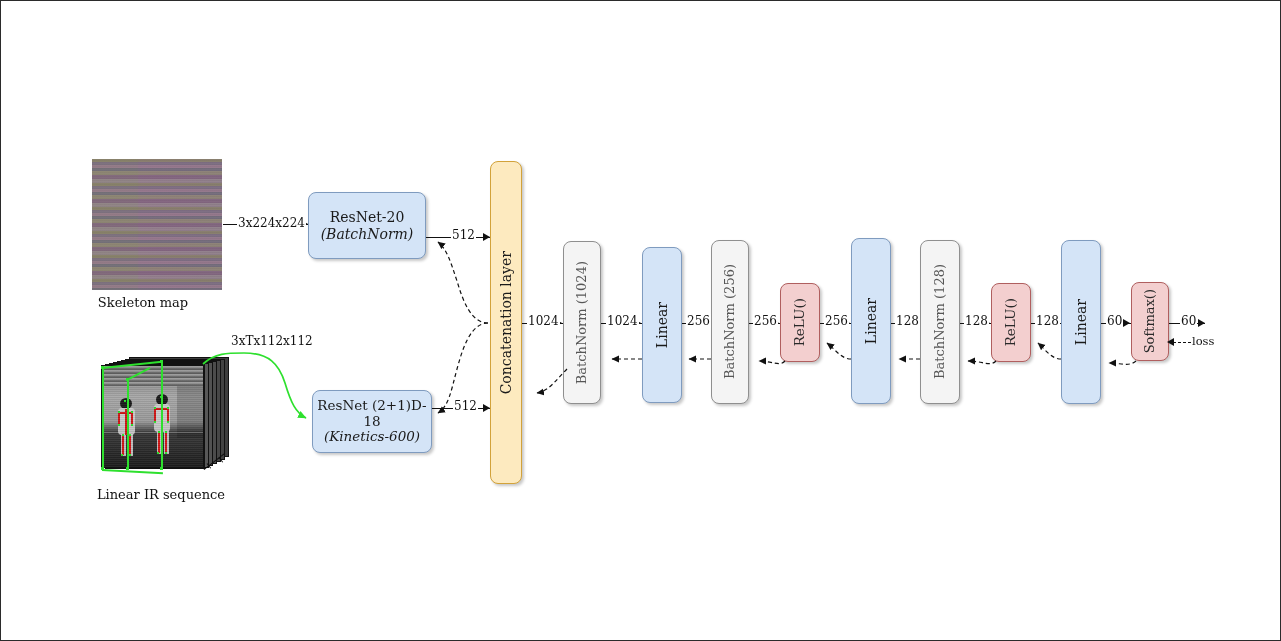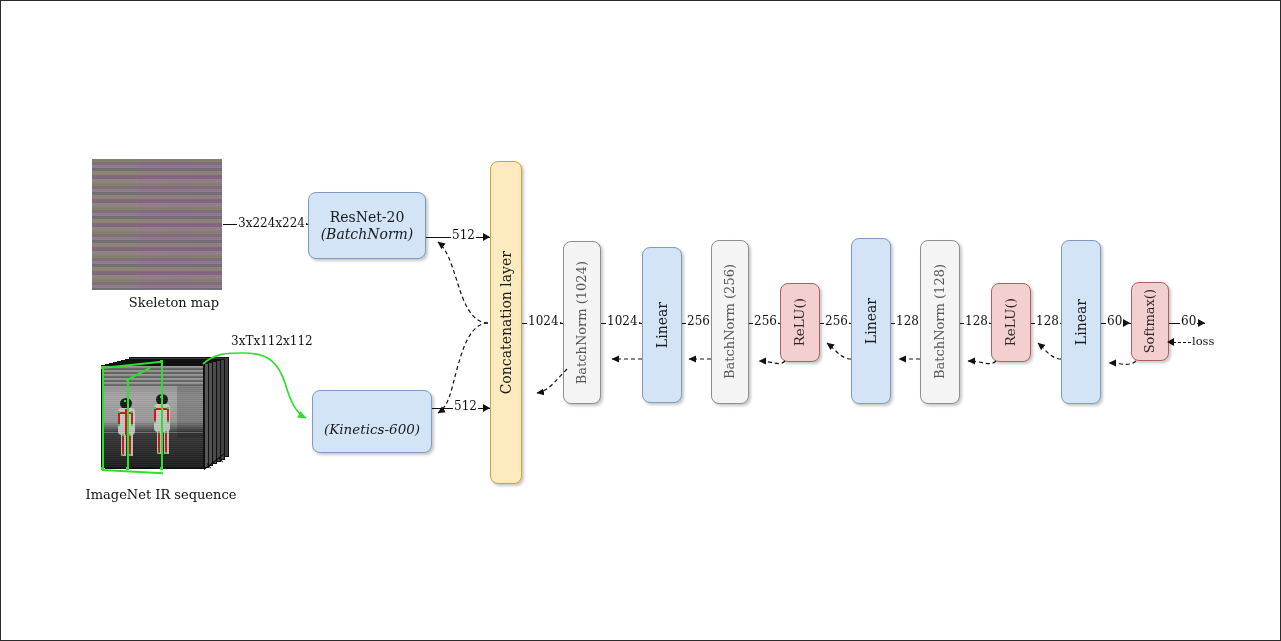--- a/index.html
+++ b/index.html
@@ -135,21 +135,21 @@
   .dash{position:absolute;height:0;border-top:1.3px dashed #111;}
   svg.overlay{position:absolute;left:0;top:0;width:1281px;height:641px;
     pointer-events:none;}
 </style>
 </head>
 <body>
 
 <div id="canvas">
 
   <div class="imgbox" id="skeleton-map-image"></div>
-  <div class="caption" style="left:110px;top:294px;width:126px;text-align:center;">Skeleton map</div>
+  <div class="caption" style="left:79px;top:294px;width:126px;text-align:center;">Skeleton map</div>
 
   <div class="imgbox" id="ir-cube">
 
     <div class="ir-frame" style="left:40px;top:0px;width:100px;height:100px;background:#3d3d3d;"></div>
     <div class="ir-frame" style="left:36px;top:2px;width:100px;height:101px;background:#424242;"></div>
     <div class="ir-frame" style="left:32px;top:3px;width:100px;height:102px;background:#474747;"></div>
     <div class="ir-frame" style="left:28px;top:4px;width:100px;height:103px;background:#4c4c4c;"></div>
     <div class="ir-frame" style="left:24px;top:5px;width:100px;height:104px;background:#525252;"></div>
     <div class="ir-frame" style="left:20px;top:6px;width:100px;height:105px;background:#585858;"></div>
     <div class="ir-frame" style="left:16px;top:7px;width:100px;height:105px;background:#5e5e5e;"></div>
@@ -222,32 +222,32 @@
     <div class="gbox-dot" style="left:37px;top:110px;"></div>
 
     <div class="depth-line" style="left:115px;top:112px;width:26px;height:1.3px;
       transform:rotate(-38deg);transform-origin:left center;"></div>
     <div class="depth-line" style="left:118px;top:106px;width:6px;height:1.1px;
       transform:rotate(52deg);transform-origin:left center;"></div>
     <div class="depth-line" style="left:130px;top:100px;width:6px;height:1.1px;
       transform:rotate(52deg);transform-origin:left center;"></div>
   </div>
 
-  <div class="caption" style="left:80px;top:486px;width:160px;text-align:center;">ImageNet IR sequence</div>
+  <div class="caption" style="left:80px;top:486px;width:160px;text-align:center;">Linear IR sequence</div>
 
   <div class="node blue" id="resnet18-box" style="left:307px;top:191px;width:118px;height:67px;font-size:14px;">
     <span class="lbl">
       <span>ResNet-20</span><br>
       <em>(BatchNorm)</em>
     </span>
   </div>
 
   <div class="node blue" id="resnet2p1d-box" style="left:311px;top:389px;width:120px;height:63px;font-size:13.5px;">
     <span class="lbl">
-      <br>
+      <span>ResNet (2+1)D-18</span><br>
       <em>(Kinetics-600)</em>
     </span>
   </div>
 
   <div class="node yellow vert" id="concat-box" style="left:489px;top:160px;width:32px;height:323px;font-size:14px;">
     <span class="lbl">Concatenation layer</span>
   </div>
 
   <div class="node gray vert" style="left:562px;top:240px;width:38px;height:163px;font-size:13px;">
     <span class="lbl">BatchNorm (1024)</span>

